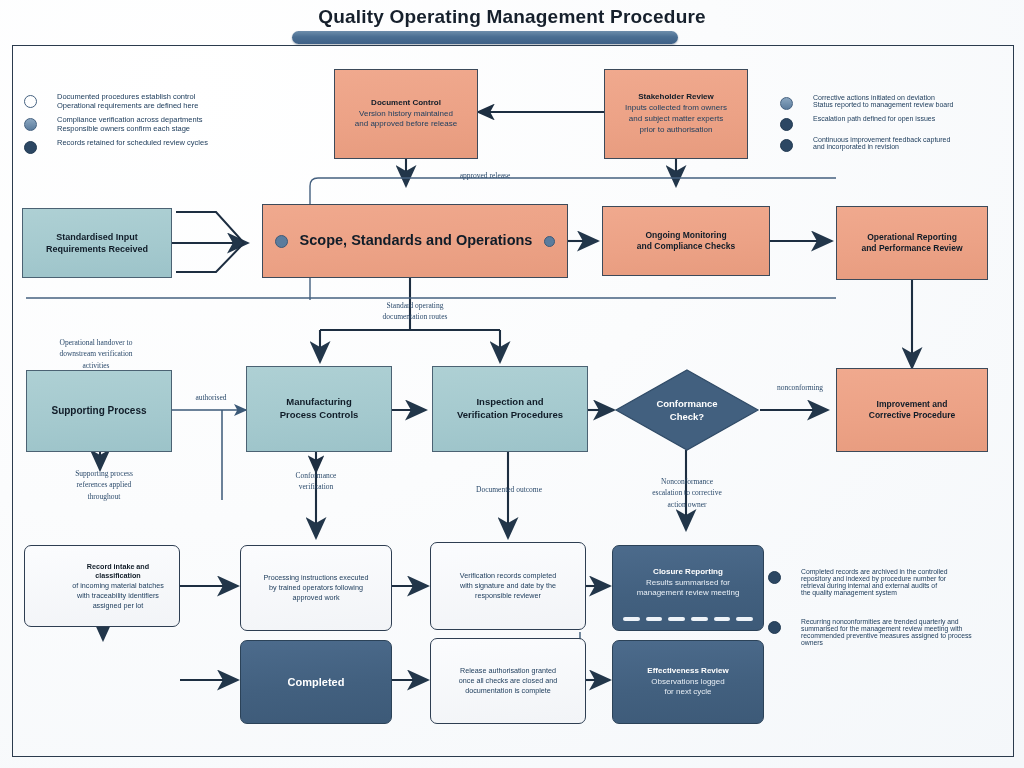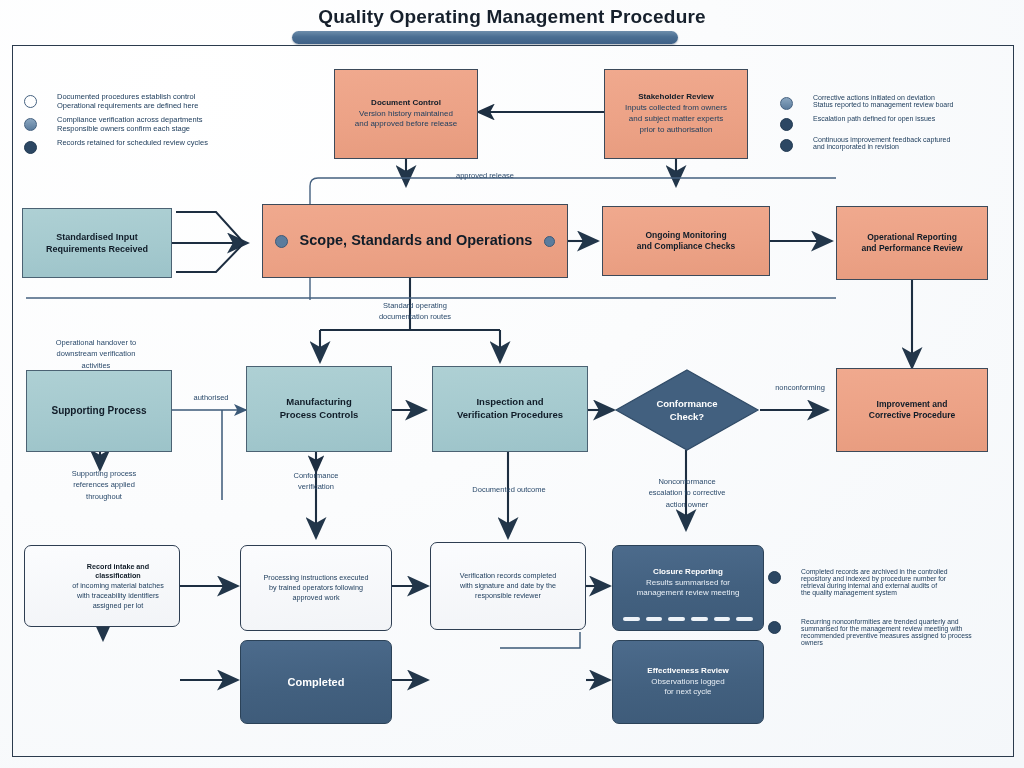--- a/index.html
+++ b/index.html
@@ -71,21 +71,21 @@
            background:linear-gradient(180deg,#8aa6c0 0%,#5b7c9d 100%);}
   .mk.solid{border:1.6px solid #223a52;background:#2c4763;}
   .bl .ln{flex:1 1 auto;}
 
   
   svg.wires{position:absolute;left:0;top:0;width:1024px;height:768px;
             pointer-events:none;}
 
   
   .elab{position:absolute;font-size:7.5px;color:#2b4a6b;
-        text-align:center;line-height:1.5;filter:blur(.5px);}
+        text-align:center;line-height:1.5;filter:blur(.5px);font-family:Liberation Serif, serif;}
 
   
   .dashrow{position:absolute;left:10px;right:10px;bottom:9px;
            display:flex;gap:6px;}
   .dashrow i{flex:1;height:4px;background:#eef3f8;border-radius:2px;display:block;}
 </style>
 </head>
 <body>
 
 <div id="stage">
@@ -369,20 +369,27 @@
   </div>
 
   <div class="node paper" style="left:430px;top:542px;width:156px;height:88px;font-size:7.2px;">
     <div class="txt">
       <span class="ptxt">Verification records completed</span>
       <span class="ptxt">with signature and date by the</span>
       <span class="ptxt">responsible reviewer</span>
     </div>
   </div>
 
+  <div class="node paper" style="left:430px;top:638px;width:156px;height:86px;font-size:7.2px;">
+    <div class="txt">
+      <span class="ptxt">Release authorisation granted</span>
+      <span class="ptxt">once all checks are closed and</span>
+      <span class="ptxt">documentation is complete</span>
+    </div>
+  </div>
 
   <div class="node slate" style="left:612px;top:545px;width:152px;height:86px;font-size:8px;">
     <div class="txt on-dark" style="padding-bottom:14px;">
       <span class="ptxt hd">Closure Reporting</span>
       <span class="ptxt">Results summarised for</span>
       <span class="ptxt">management review meeting</span>
     </div>
     <div class="dashrow">
       <i></i>
         <i></i>

